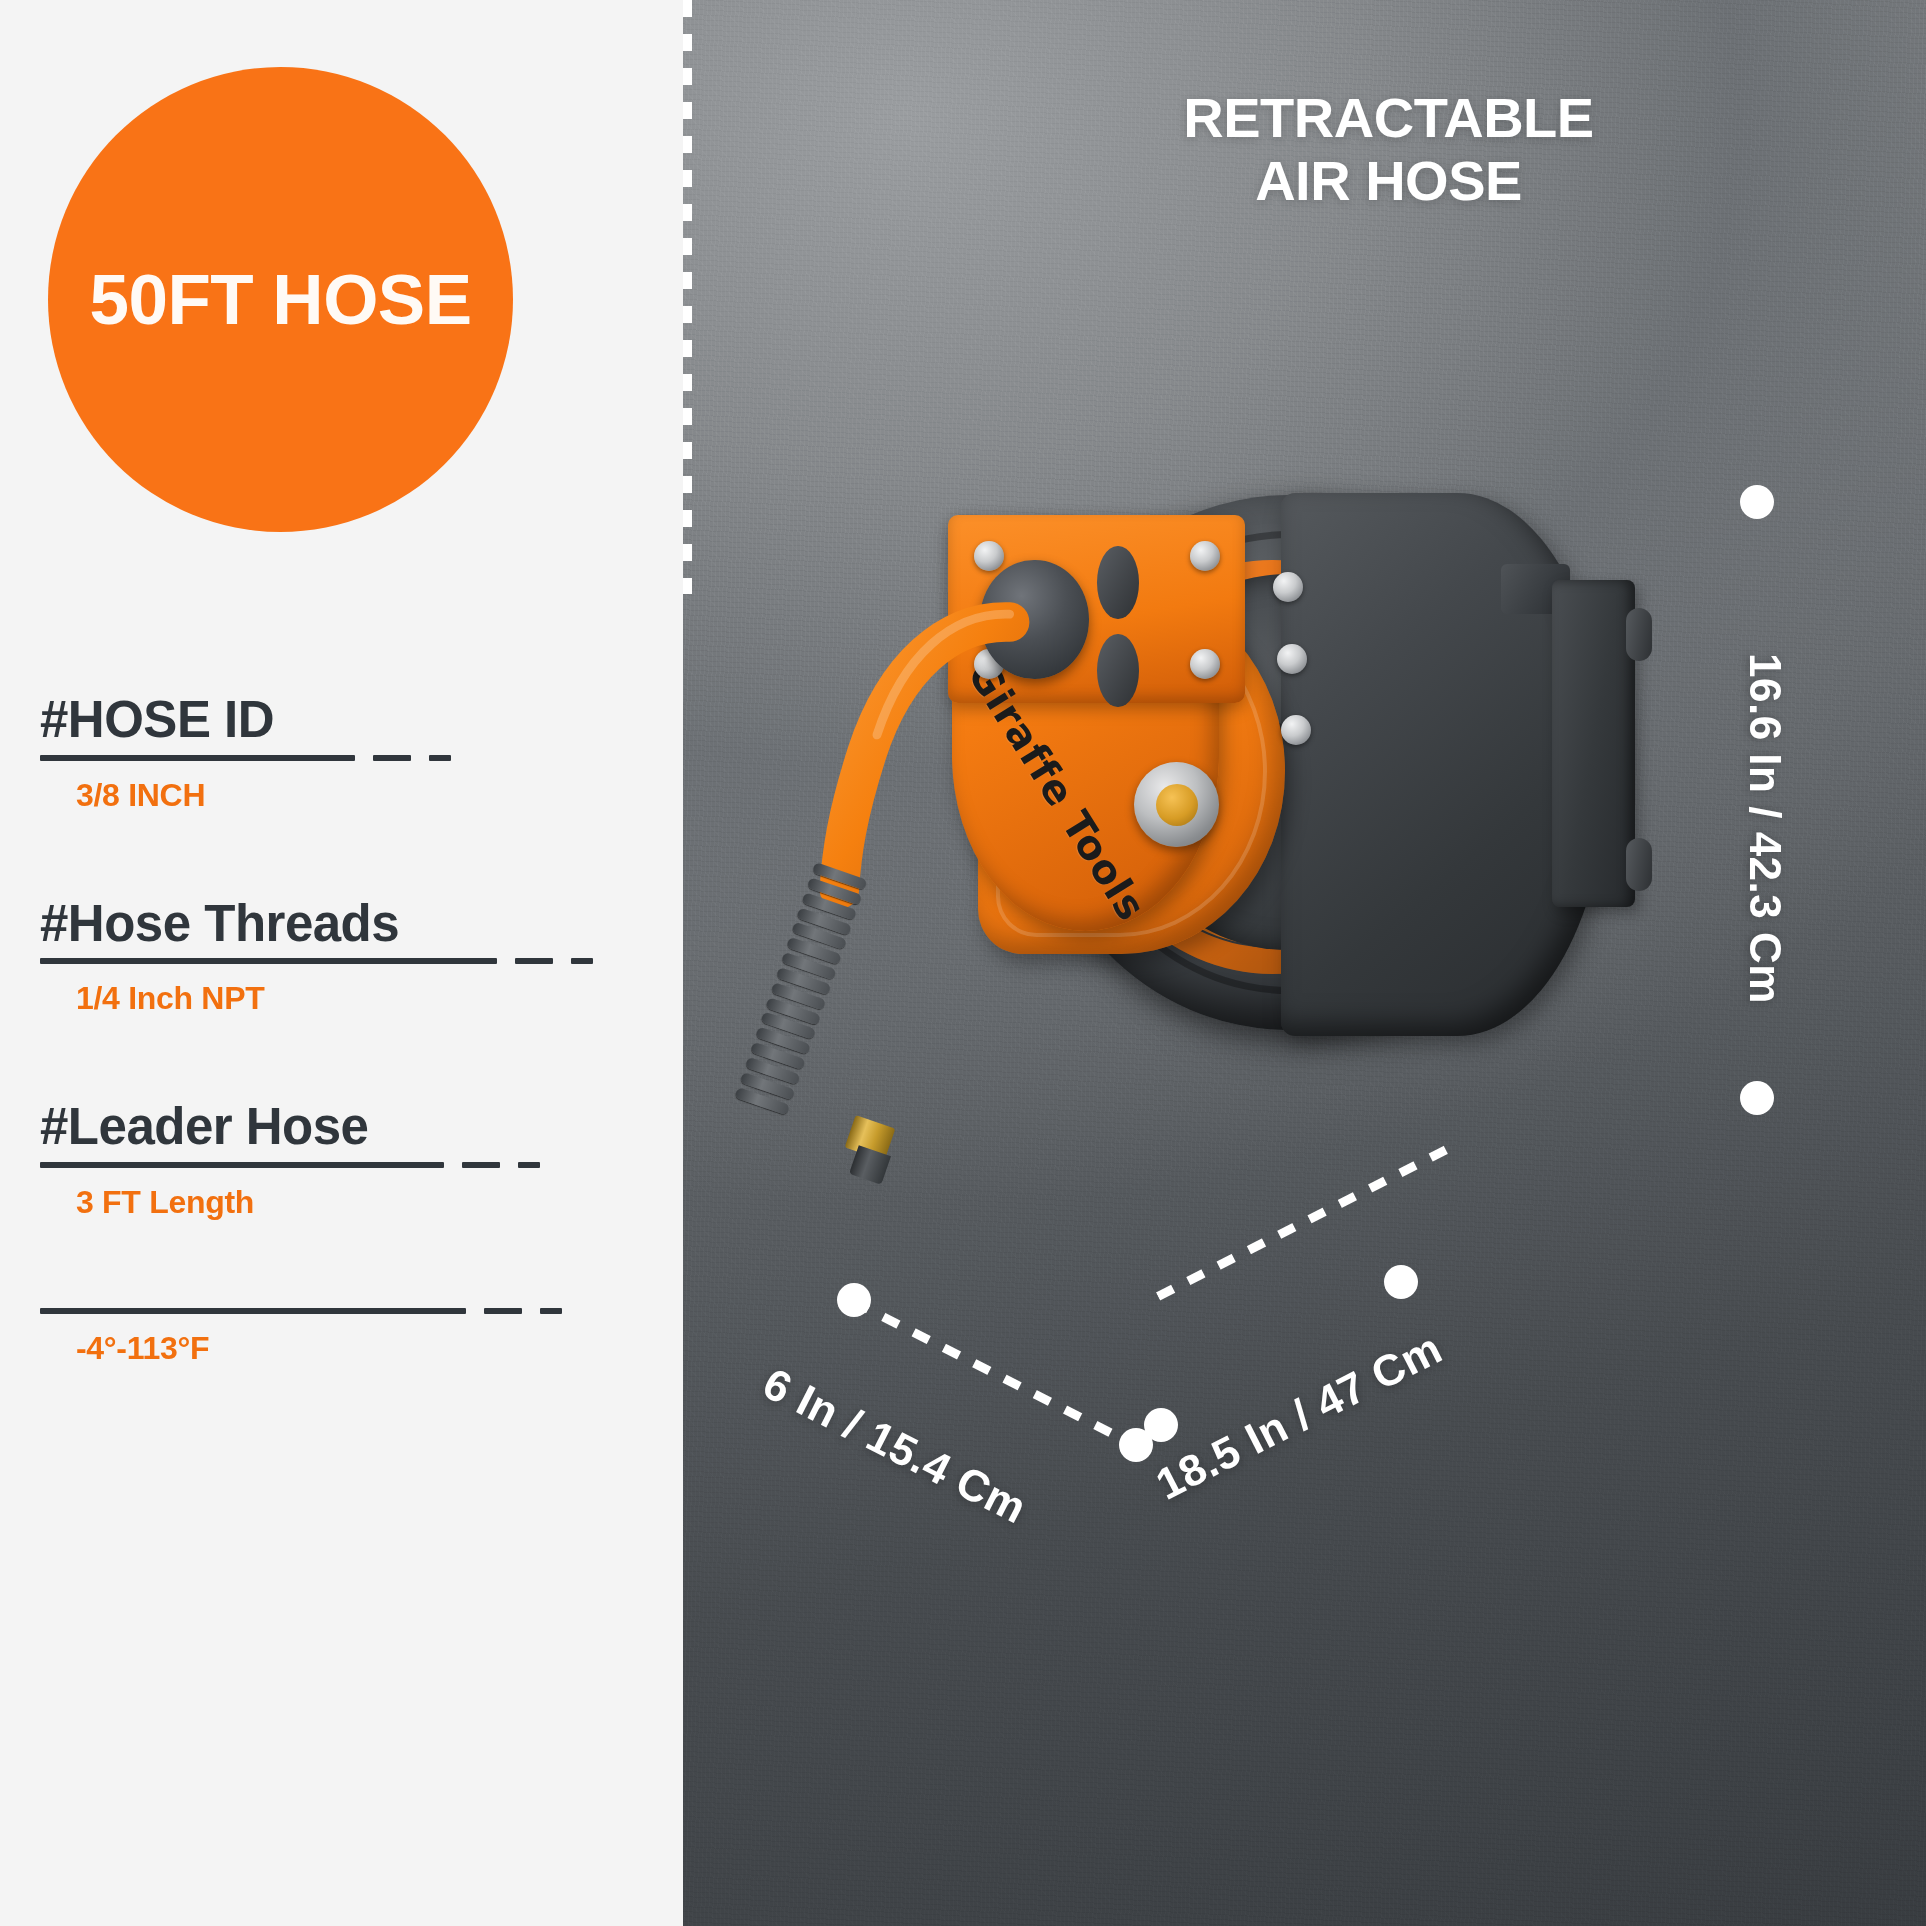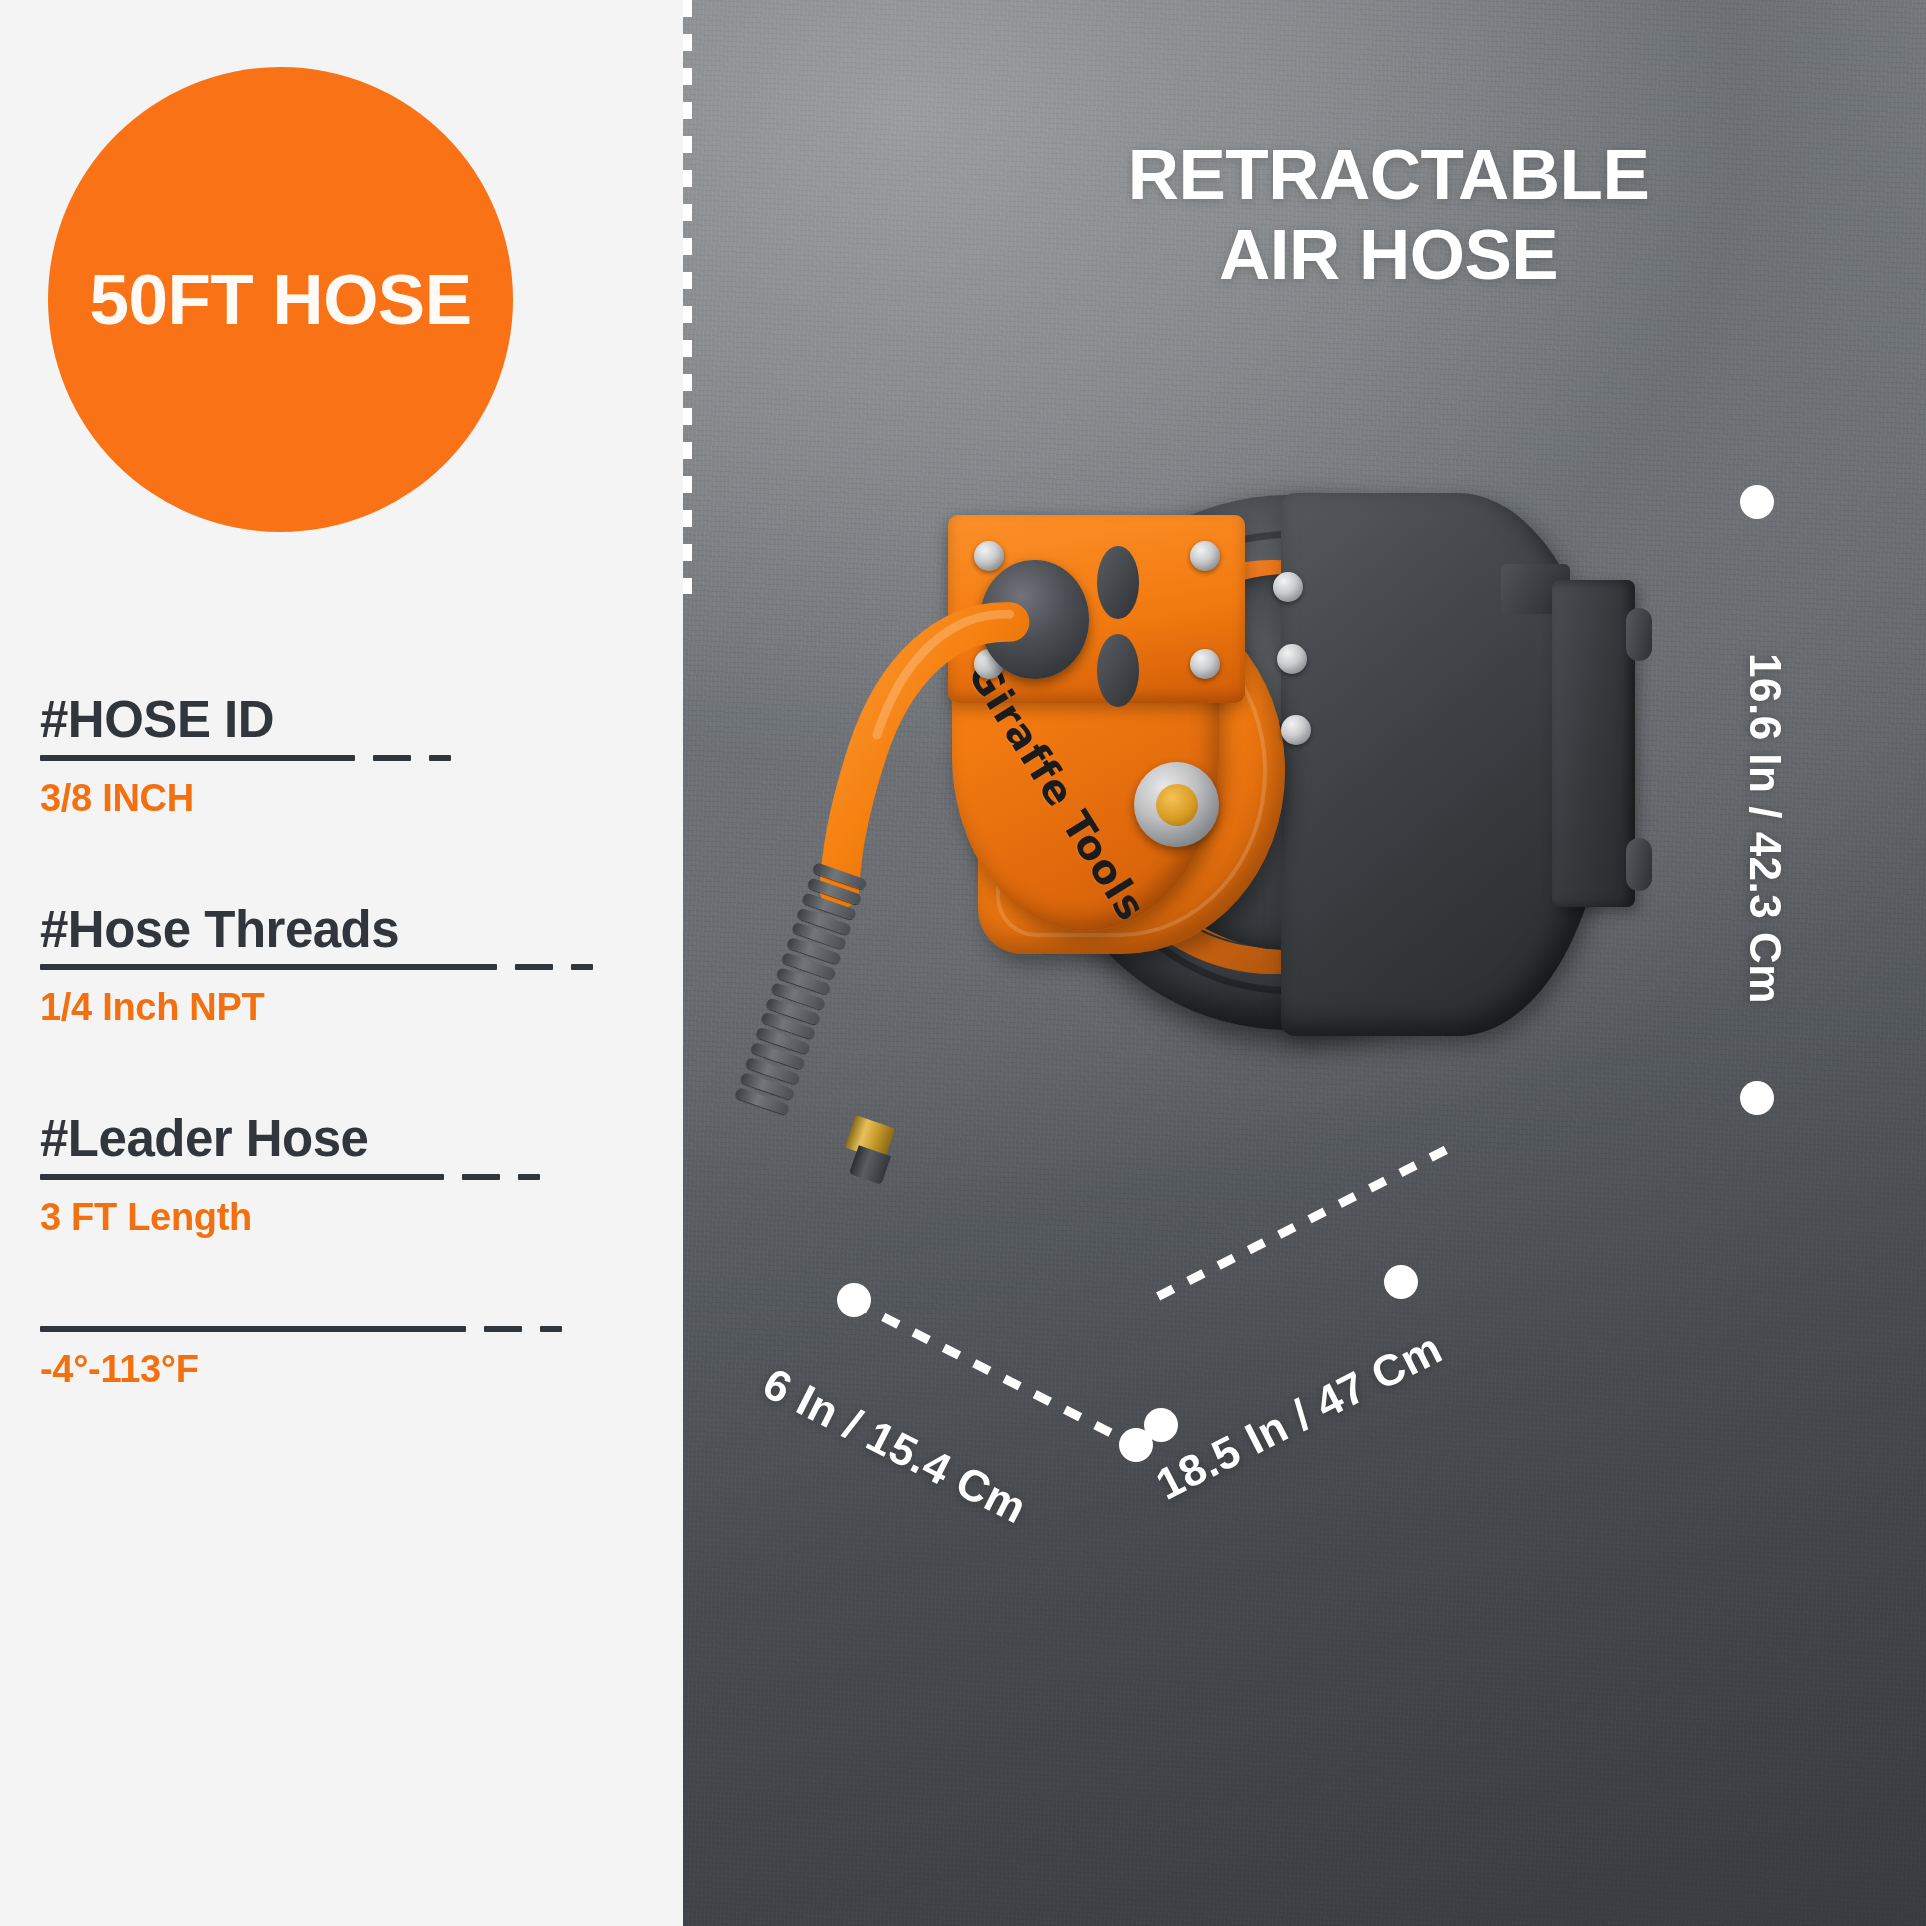--- a/index.html
+++ b/index.html
@@ -44,22 +44,22 @@
   }
   .spec-rule {
     display:flex; align-items:center; height:14px; margin-top:4px;
   }
   .spec-rule .seg-main { height:6px; background:#30363c; border-radius:1px; }
   .spec-rule .seg-gap  { width:18px; }
   .spec-rule .seg-mid  { width:38px; height:6px; background:#30363c; border-radius:1px; }
   .spec-rule .seg-end  { width:22px; height:6px; background:#30363c; border-radius:1px; }
 
   .spec-value {
-    color:#f2700f; font-size:38px; font-weight:bold;
-    margin-top:12px; letter-spacing:-0.3px; white-space:nowrap;
+    color:#f2700f; font-size:32px; font-weight:bold;
+    margin-top:12px; letter-spacing:-0.3px; white-space:nowrap;margin-left:36px;
   }
 
   
   .rule-w1 .seg-main { width:315px; }
   .rule-w2 .seg-main { width:457px; }
   .rule-w3 .seg-main { width:404px; }
   .rule-w4 .seg-main { width:560px; }
   .rule-w5 .seg-main { width:426px; }
 
   
@@ -76,24 +76,24 @@
     background-image:
       repeating-linear-gradient(92deg, rgba(255,255,255,0.045) 0 1px, transparent 1px 4px),
       repeating-linear-gradient(3deg, rgba(0,0,0,0.05) 0 1px, transparent 1px 5px),
       repeating-linear-gradient(47deg, rgba(255,255,255,0.03) 0 1px, transparent 1px 7px);
     mix-blend-mode:overlay; opacity:0.85;
   }
 
   #headline {
     position:absolute; left:0; right:0; top:87px;
     text-align:center; color:#ffffff;
-    font-size:71px; font-weight:bold; line-height:1.12;
+    font-size:56px; font-weight:bold; line-height:1.12;
     letter-spacing:-0.5px;
     text-shadow:0 2px 10px rgba(0,0,0,0.18);
-    padding-left:178px; padding-right:10px;margin-top:48px;
+    padding-left:178px; padding-right:10px;
   }
 
   
   .dot {
     position:absolute; width:34px; height:34px; border-radius:50%;
     background:#ffffff;
   }
   .dimline {
     position:absolute; height:9px;
     background-image:linear-gradient(90deg,#ffffff 0 17px, transparent 17px 34px);

